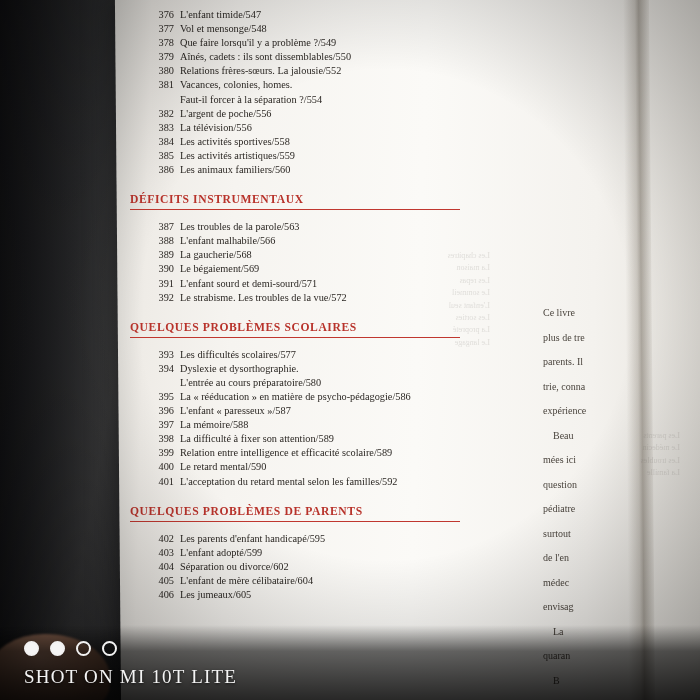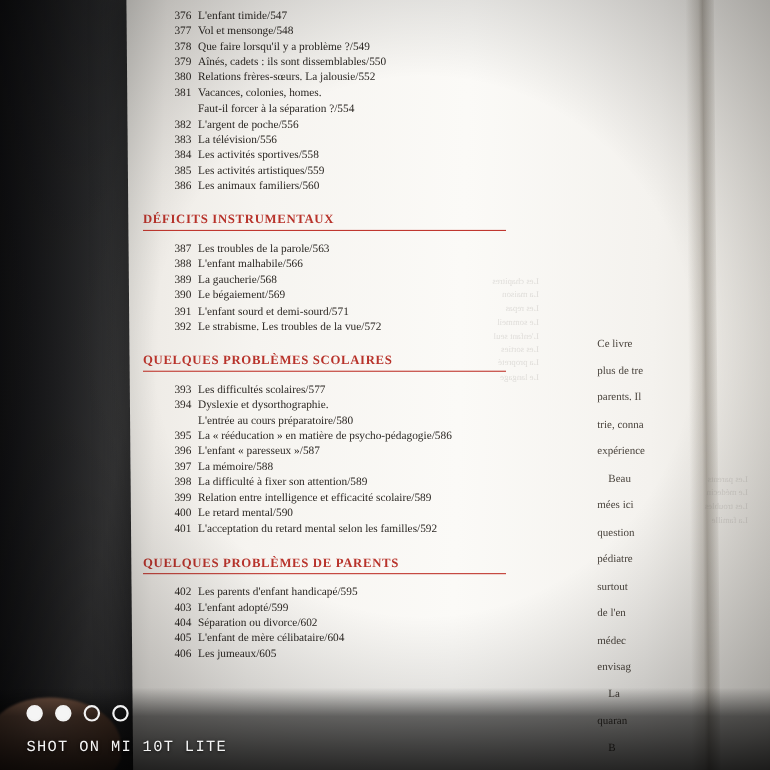--- a/index.html
+++ b/index.html
@@ -160,23 +160,23 @@
     border-radius: 50%;
     border: 2px solid #f2f2f2;
     box-sizing: border-box;
   }
   .dot.filled { background: #f5f5f5; }
   .wm-text {
     position: absolute;
     left: 24px;
     bottom: 12px;
     color: #f4f4f4;
-    font-size: 14px;
+    font-size: 19px;
     letter-spacing: 1.2px;
-    font-family: Liberation Mono, monospace;
+    font-family: Liberation Serif, serif;
     text-shadow: 0 1px 3px rgba(0,0,0,.7);
     margin-top: 44px;
   }
   
   .vignette {
     position: absolute;
     inset: 0;
     pointer-events: none;
     background: radial-gradient(ellipse at 55% 45%, rgba(0,0,0,0) 45%, rgba(0,0,0,0.30) 85%, rgba(0,0,0,0.5) 100%);
   }

